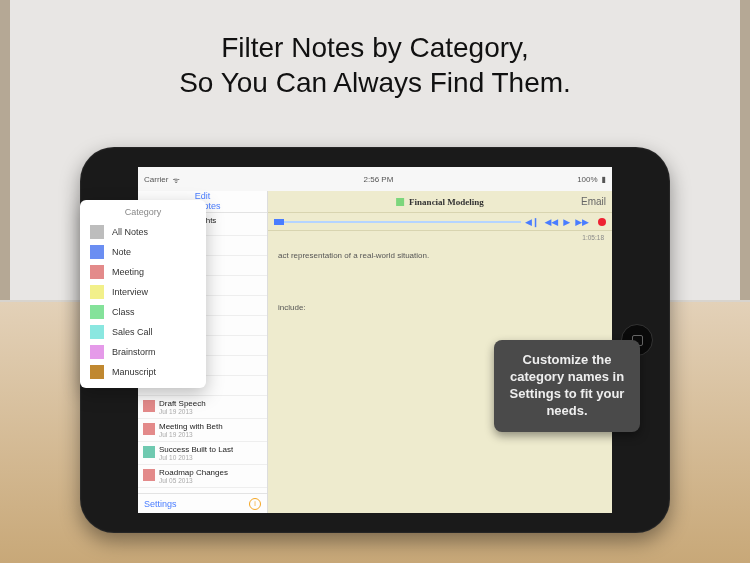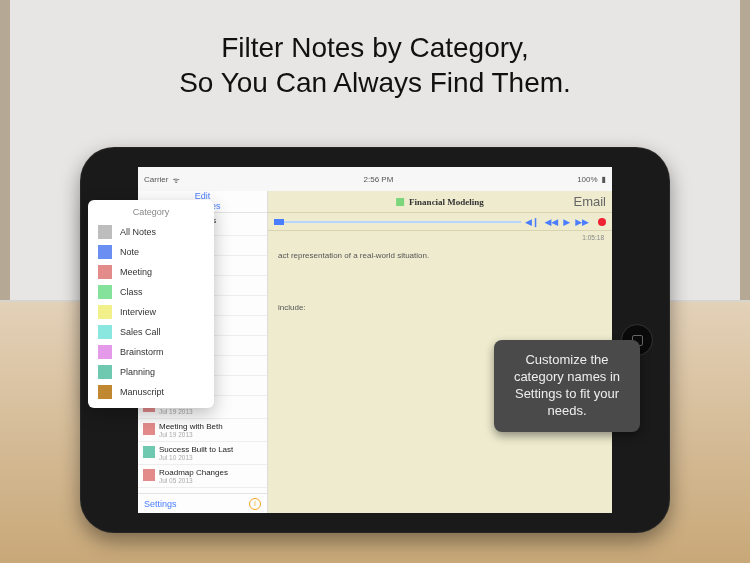--- a/index.html
+++ b/index.html
@@ -40,39 +40,39 @@
 .side-bottom { height:20px; border-top:1px solid #e3e3e3; display:flex; align-items:center; justify-content:space-between; padding:0 6px; }
 .side-bottom .settings { color:#4a7dff; font-size:9px;text-align:right; }
 .info-icon { width:12px; height:12px; border:1px solid #f5a623; border-radius:50%; color:#f5a623; font-size:7px; display:flex; align-items:center; justify-content:center; }
 
 .main { flex:1; background:#eeebce; display:flex; flex-direction:column; min-height:0; }
 .main-top { height:22px; background:#eeebce; border-bottom:1px solid #d8d4b0; display:flex; align-items:center; justify-content:space-between; padding:0 6px; }
 .main-title-wrap { display:flex; align-items:center; gap:5px; position:absolute; left:50%; transform:translateX(-50%);}
 .main-top { position:relative; }
 .main-swatch { width:8px; height:8px; background:#7cd67c; }
 .main-title { font-size:9px; font-weight:600; color:#333;font-family:Liberation Serif, serif; }
-.email { font-size:13px; color:#666; }
+.email { font-size:10px; color:#666; }
 
 .playbar { height:18px; display:flex; align-items:center; gap:4px; padding:0 6px; border-bottom:1px solid #d8d4b0; }
 .track { flex:1; height:2px; background:#b5d4ff; position:relative; }
 .track::after { content:""; position:absolute; left:0; top:-2px; height:6px; width:4%; background:#4a7dff; }
 .play-ctrls { display:flex; gap:5px; align-items:center; }
 .pc { color:#4a7dff; font-size:9px; }
 .rec { width:8px; height:8px; background:#e23; border-radius:50%; margin-left:4px; }
 .timecode { font-size:6.5px; color:#888; }
 
 .doc { flex:1; padding:8px 10px; font-size:8px; color:#555; line-height:1.5; position:relative; }
 
-.popover { position:absolute; left:88px; top:200px; width:126px; background:#fff; border-radius:6px; box-shadow:0 6px 18px rgba(0,0,0,.25); padding:4px 0 6px; z-index:20; }
+.popover { position:absolute; left:80px; top:200px; width:126px; background:#fff; border-radius:6px; box-shadow:0 6px 18px rgba(0,0,0,.25); padding:4px 0 6px; z-index:20; }
 .popover::before { content:""; position:absolute; top:-6px; left:58px; border:6px solid transparent; border-bottom-color:#fff; }
 .pop-title { text-align:center; font-size:9px; color:#888; padding:3px 0 5px; }
 .cat-row { display:flex; align-items:center; gap:8px; padding:3px 10px; font-size:9px; color:#333; }
 .cat-sw { width:14px; height:14px; flex:none; }
 
-.tooltip { position:absolute; right:110px; top:340px; width:146px; background:#4a4a4a; color:#eee; border-radius:8px; padding:12px 14px; font-size:13px; text-align:center; line-height:1.3; z-index:30; box-shadow:0 4px 10px rgba(0,0,0,.4); }
+.tooltip { position:absolute; right:110px; top:340px; width:146px; background:#4a4a4a; color:#eee; border-radius:8px; padding:12px 14px; font-size:13px; text-align:center; line-height:1.3; z-index:30; box-shadow:0 4px 10px rgba(0,0,0,.4);font-weight:bold; }
 
 </style>
 </head>
 <body>
 
 <div class="bg-top"></div>
 <div class="bg-corner-left"></div>
 <div class="bg-corner-right"></div>
 <div class="bg-wall-line"></div>
 <div class="bg-floor"></div>
@@ -245,38 +245,34 @@
     </div>
     <div class="cat-row">
       <div class="cat-sw" style="background: rgb(107, 142, 242);"></div>
       <div>Note</div>
     </div>
     <div class="cat-row">
       <div class="cat-sw" style="background: rgb(227, 138, 138);"></div>
       <div>Meeting</div>
     </div>
     <div class="cat-row">
+      <div class="cat-sw" style="background: rgb(242, 240, 138);"></div>
+      <div>Interview</div>
+    </div>
+    <div class="cat-row">
       <div class="cat-sw" style="background: rgb(132, 226, 154);"></div>
       <div>Class</div>
     </div>
     <div class="cat-row">
-      <div class="cat-sw" style="background: rgb(242, 240, 138);"></div>
-      <div>Interview</div>
-    </div>
-    <div class="cat-row">
       <div class="cat-sw" style="background: rgb(138, 231, 224);"></div>
       <div>Sales Call</div>
     </div>
     <div class="cat-row">
       <div class="cat-sw" style="background: rgb(229, 154, 233);"></div>
       <div>Brainstorm</div>
     </div>
     <div class="cat-row">
-      <div class="cat-sw" style="background: rgb(111, 201, 176);"></div>
-      <div>Planning</div>
-    </div>
-    <div class="cat-row">
       <div class="cat-sw" style="background: rgb(192, 136, 48);"></div>
       <div>Manuscript</div>
     </div>
   </div>
 
 <div class="tooltip">Customize the category names in Settings to fit your needs.</div>
 
 </body></html>

